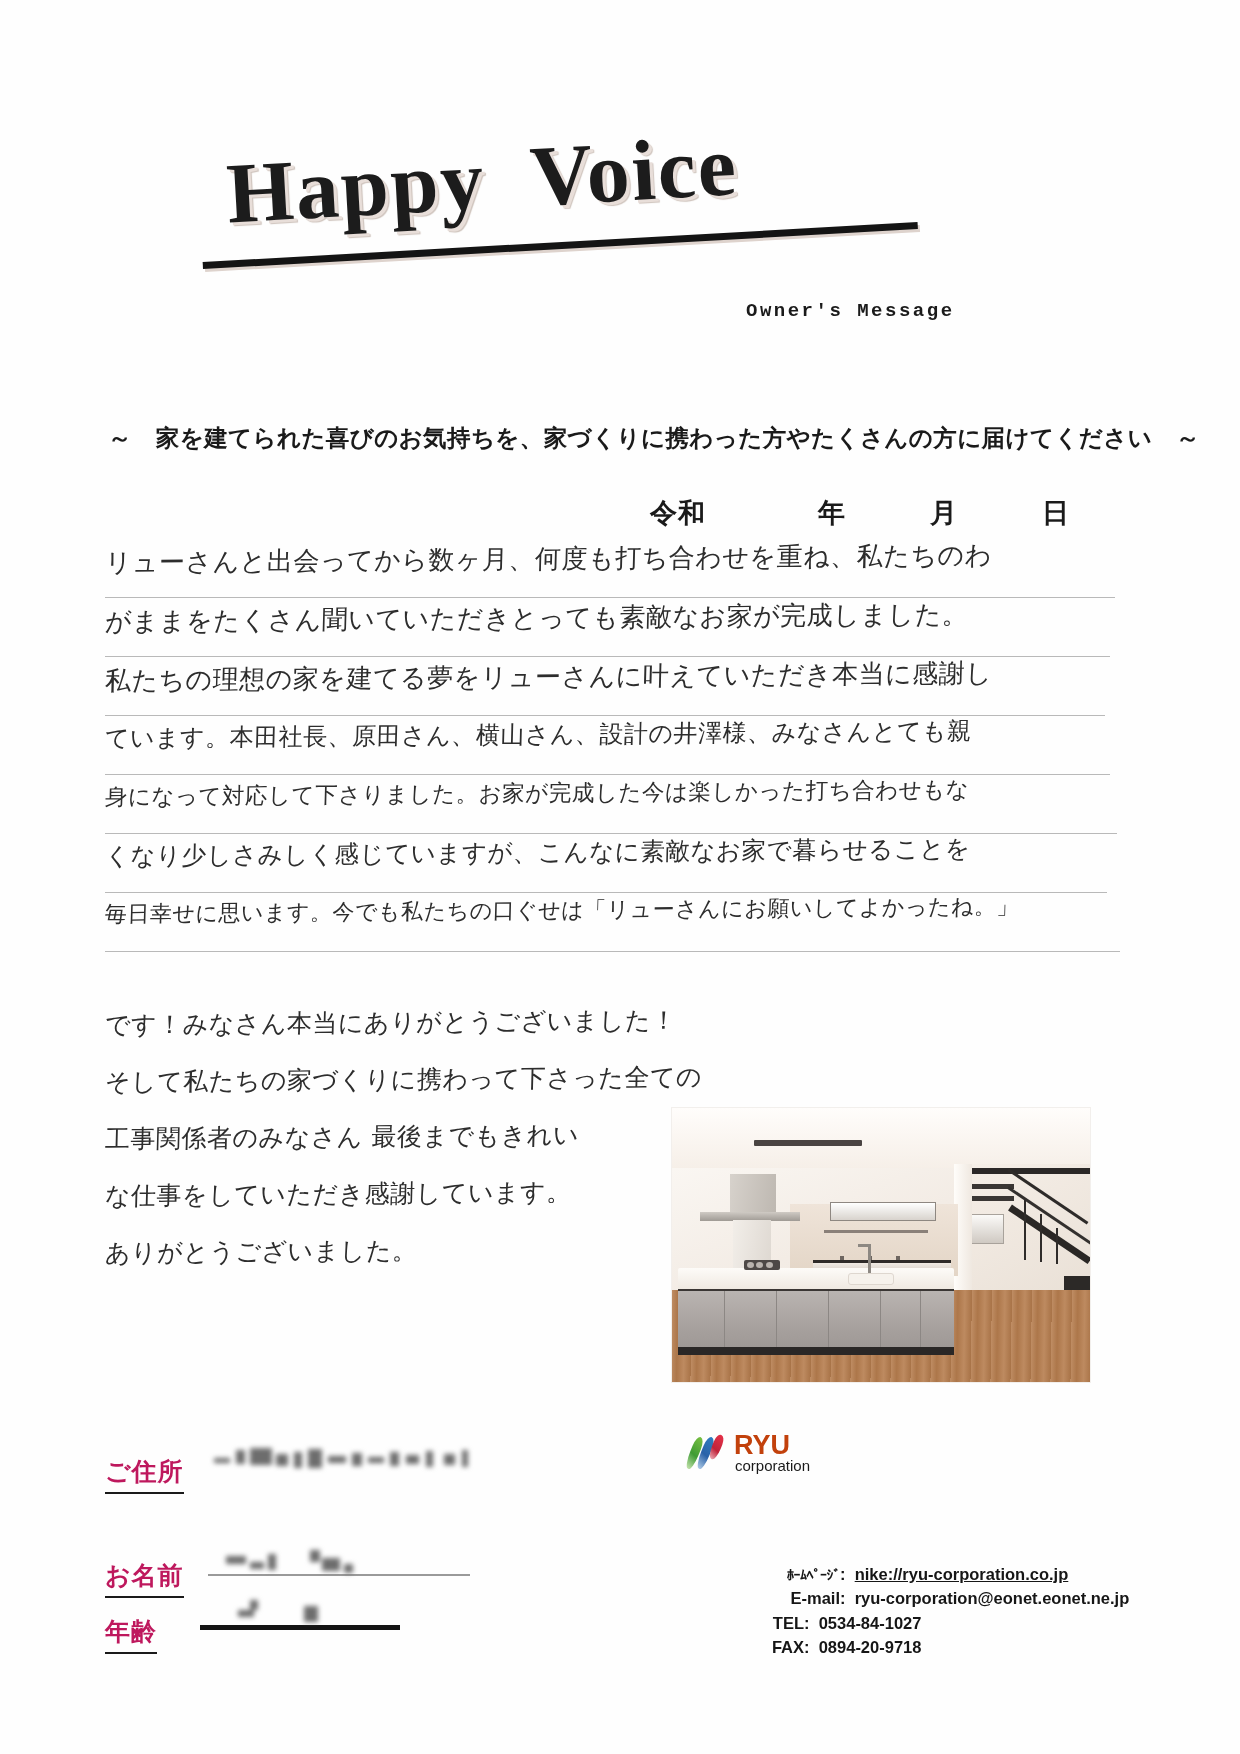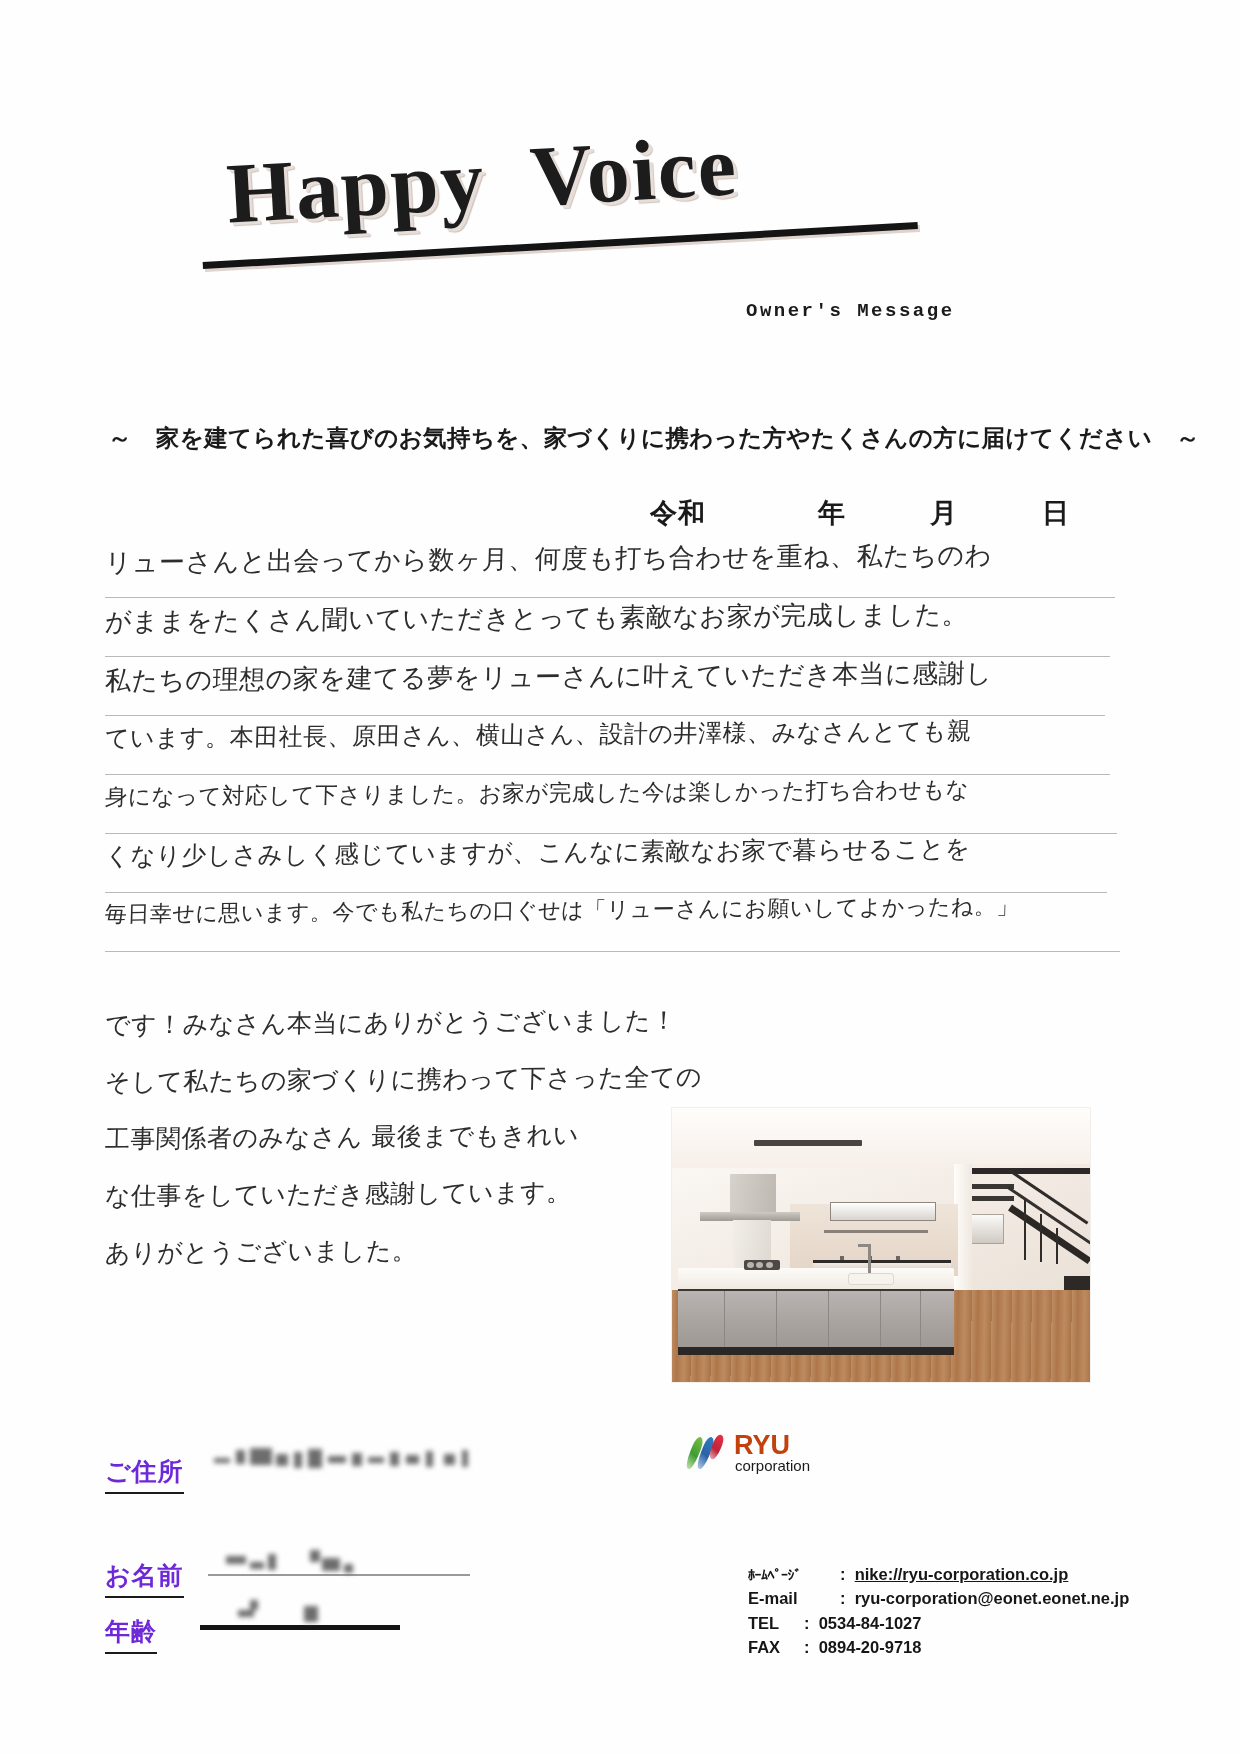--- a/index.html
+++ b/index.html
@@ -250,21 +250,21 @@
   .ph-wallframe {
     position: absolute; left: 292px; top: 106px; width: 38px; height: 28px;
     background: linear-gradient(180deg,#fbfaf8,#cfc9c2); border: 1px solid #a8a29b;
   }
 
   
   .form-row { position: absolute; }
   .form-label {
     font-size: 25px;
     font-weight: 700;
-    color: #6d28d9;
+    color: #be185d;
     letter-spacing: 1px;
     border-bottom: 2px solid #1a1a1a;
     padding-bottom: 4px;
     display: inline-block;
   }
   .redact {
     position: absolute;
     filter: blur(2.6px);
     overflow: hidden;
   }
@@ -308,21 +308,21 @@
     position: absolute; left: 672px; top: 1526px; width: 430px; text-align: center;
     font-size: 23px; font-weight: 700; color: #141414; letter-spacing: 0.5px;
   }
   .contact {
     position: absolute; left: 748px; top: 1562px;
     font-size: 16.5px; font-weight: 700; color: #161616;
     font-family: "Liberation Sans", sans-serif;
     line-height: 1.47;
   }
   .contact .crow { display: block; white-space: pre; }
-  .contact .clabel { display: inline-block; }
+  .contact .clabel { display: inline-block; text-align: right; }
   .contact .link { text-decoration: underline; }
   .kana { font-size: 14px; letter-spacing: -0.5px; }
 </style>
 </head>
 <body>
 
 <div class="page">
 
   <div class="title-block">
     <div class="title-text">Happy  Voice</div>

